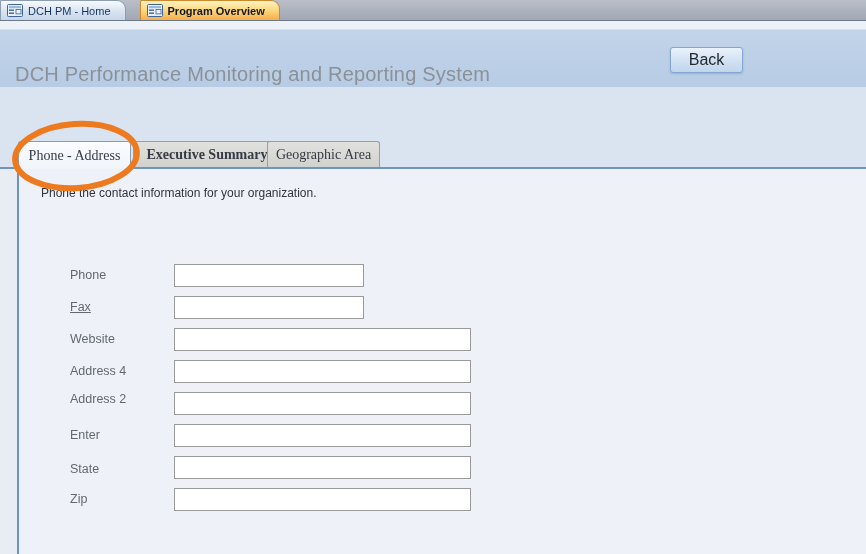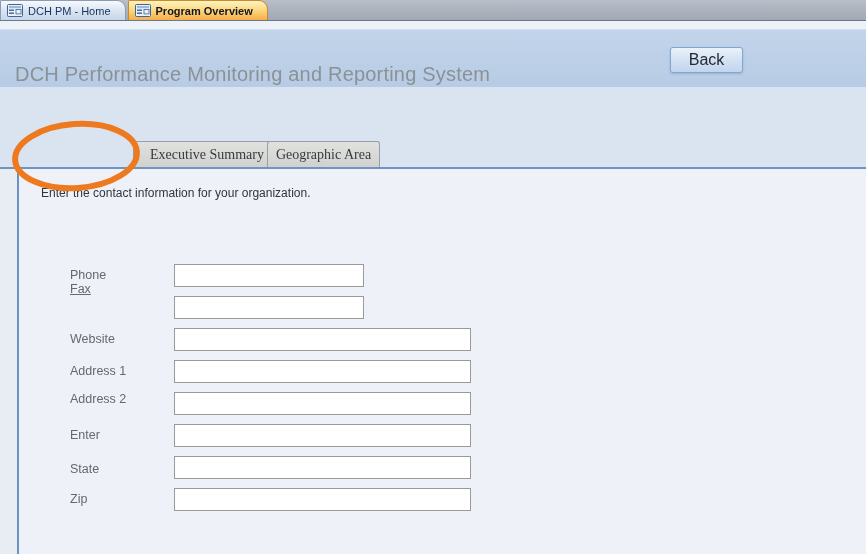--- a/index.html
+++ b/index.html
@@ -5,21 +5,21 @@
   * { margin: 0; padding: 0; box-sizing: border-box; }
   html, body { width: 866px; height: 554px; }
   body { font-family: "Liberation Sans", sans-serif; overflow: hidden; }
   #app { position: relative; width: 866px; height: 554px; background: #edf1f8; }
 
   
   .doc-tabbar {
     position: absolute; left: 0; top: 0; width: 866px; height: 21px;
     background: linear-gradient(#b9bec8, #a1a8b4);
     border-bottom: 1px solid #6e7988;
-    display: flex; align-items: stretch;
+    display: flex; align-items: stretch; gap: 12px;
   }
   .doc-tab {
     position: relative; display: flex; align-items: center; gap: 5px;
     padding: 0 14px 0 6px; font-size: 11px;
     border: 1px solid #8b9cb4; border-bottom: none;
     border-radius: 2px 9px 0 0;
     color: #17355f; white-space: nowrap;
   }
   .doc-tab.inactive {
     background: linear-gradient(#f7fafd, #d8e3f0 55%, #c6d6ea);
@@ -69,21 +69,21 @@
     border: 1px solid #959eac; border-bottom: none;
     border-radius: 3px 3px 0 0;
     background: linear-gradient(#e1e1dd, #d1d1cd);
     cursor: pointer; white-space: nowrap;
   }
   .tc-tab.active {
     left: 18px; width: 113px; height: 28px; z-index: 3;
     background: linear-gradient(#fafcfe, #f0f5fb);
     border-color: #8a9cb2;
   }
-  .tc-tab.t2 { left: 133px; width: 148px; }
+  .tc-tab.t2 { left: 133px; width: 148px; font-weight: bold; }
   .tc-tab.t3 { left: 267px; width: 113px; }
 
   
   .page {
     position: absolute; left: 0; top: 169px; width: 866px; height: 385px;
     background: #eef1f8;
   }
   .page-leftstrip {
     position: absolute; left: 0; top: 0; width: 17px; height: 385px;
     background: #e8edf4;
@@ -104,21 +104,21 @@
     position: absolute; left: 174px; height: 23px;
     background: #ffffff; border: 1px solid #9a9a9a;
     font-family: "Liberation Sans", sans-serif; font-size: 12px;
     padding: 0 4px; color: #222;
   }
   .field-input.narrow { width: 190px; }
   .field-input.wide   { width: 297px; }
 
   
   .r0 .field-input { top:  95px; } .r0 .field-label { top:  99px; }
-  .r1 .field-input { top: 127px; } .r1 .field-label { top: 113px; text-decoration: underline; }
+  .r1 .field-input { top: 127px; } .r1 .field-label { top: 131px; text-decoration: underline; }
   .r2 .field-input { top: 159px; } .r2 .field-label { top: 163px; }
   .r3 .field-input { top: 191px; } .r3 .field-label { top: 195px; }
   .r4 .field-input { top: 223px; } .r4 .field-label { top: 223px; }
   .r5 .field-input { top: 255px; } .r5 .field-label { top: 259px; }
   .r6 .field-input { top: 287px; } .r6 .field-label { top: 293px; }
   .r7 .field-input { top: 319px; } .r7 .field-label { top: 323px; }
 
   
   .annotation-svg {
     position: absolute; left: 8px; top: 117px; width: 136px; height: 78px;
@@ -153,43 +153,44 @@
     </div>
   </div>
 
   <div class="header">
     <div class="header-title">DCH Performance Monitoring and Reporting System</div>
     <button class="back-button">Back</button>
   </div>
 
   <div class="subheader"></div>
 
+  <div class="tc-tab active">Phone - Address</div>
   <div class="tc-tab t2">Executive Summary</div>
   <div class="tc-tab t3">Geographic Area</div>
   <div class="tc-rule"></div>
 
   <div class="page">
     <div class="page-leftstrip"></div>
     <div class="page-leftline"></div>
-    <div class="instruction">Enter the contact information for your organization.</div>
+    <div class="instruction">Phone the contact information for your organization.</div>
 
     <div class="row r0">
       <span class="field-label">Phone</span>
       <input class="field-input narrow" type="text" value="" style="">
     </div>
     <div class="row r1">
       <span class="field-label">Fax</span>
       <input class="field-input narrow" type="text" value="" style="">
     </div>
     <div class="row r2">
       <span class="field-label">Website</span>
       <input class="field-input wide" type="text" value="" style="">
     </div>
     <div class="row r3">
-      <span class="field-label">Address 1</span>
+      <span class="field-label">Address 4</span>
       <input class="field-input wide" type="text" value="" style="">
     </div>
     <div class="row r4">
       <span class="field-label">Address 2</span>
       <input class="field-input wide" type="text" value="" style="">
     </div>
     <div class="row r5">
       <span class="field-label">Enter</span>
       <input class="field-input wide" type="text" value="" style="">
     </div>

